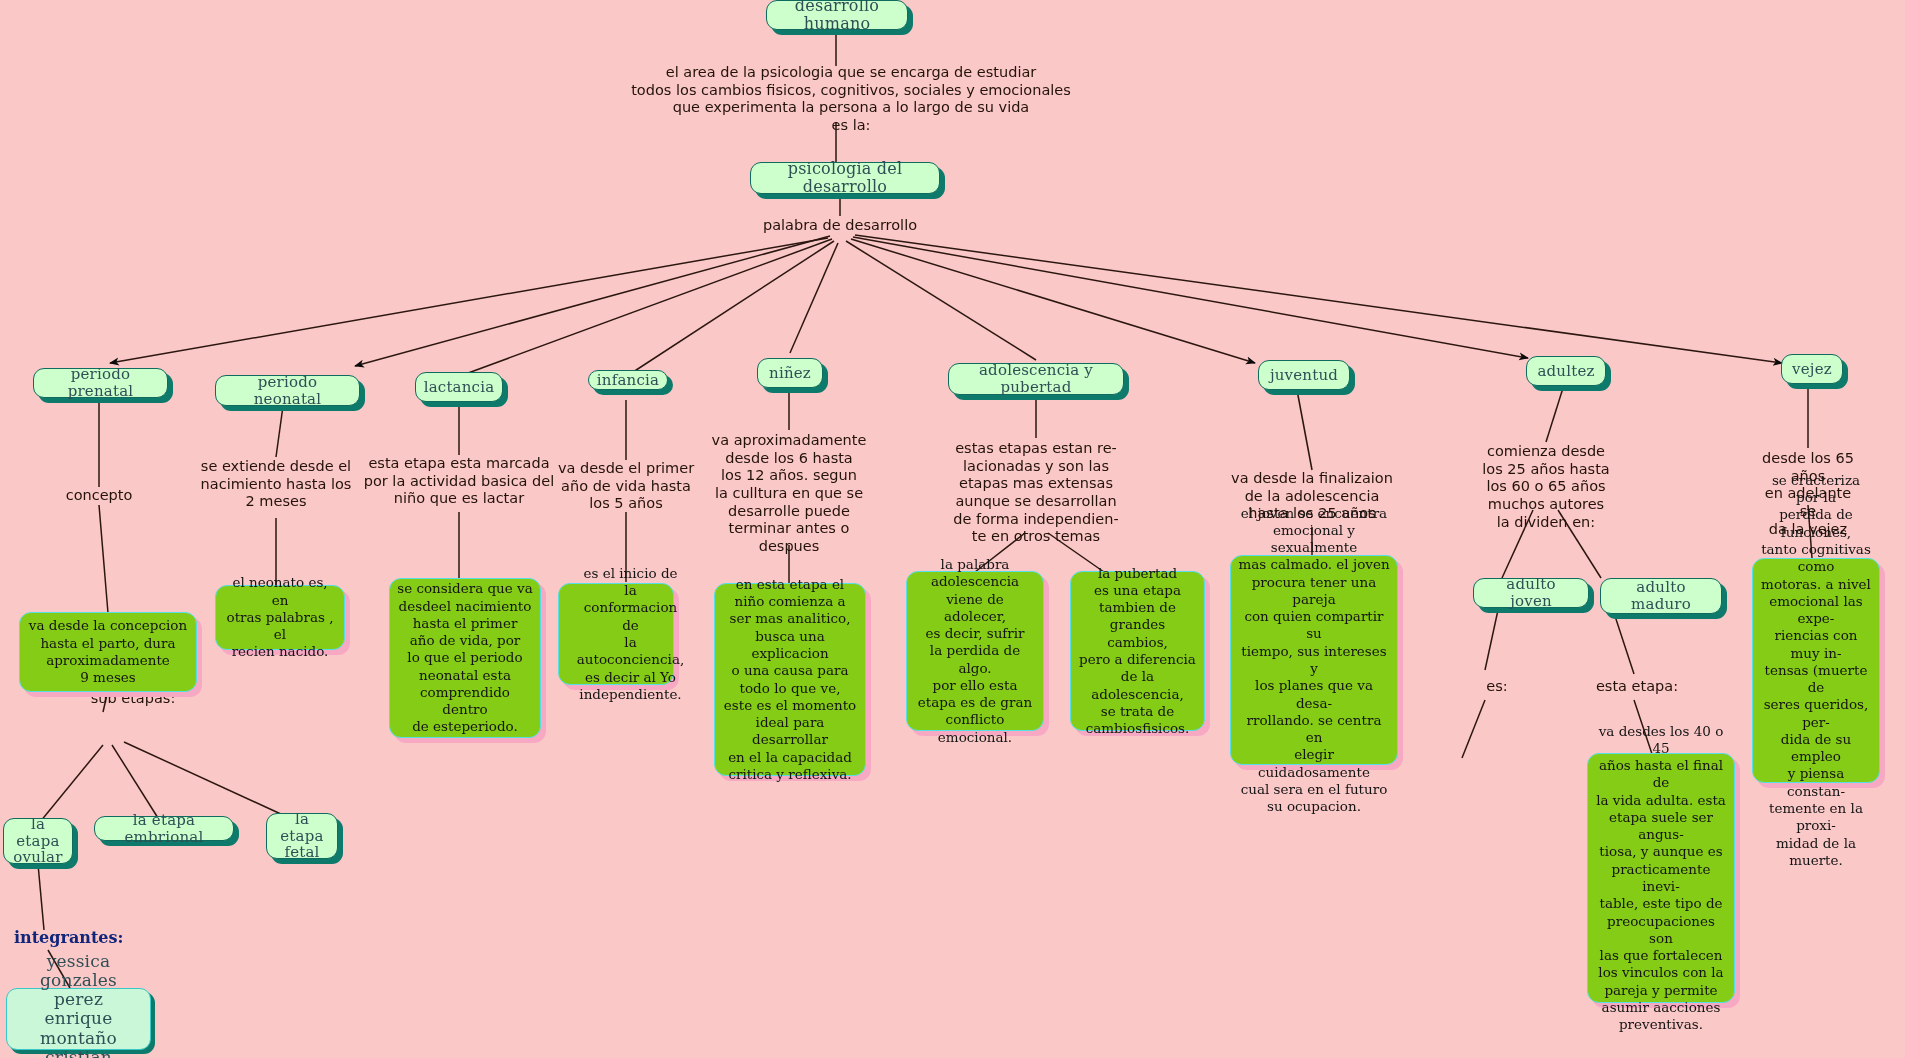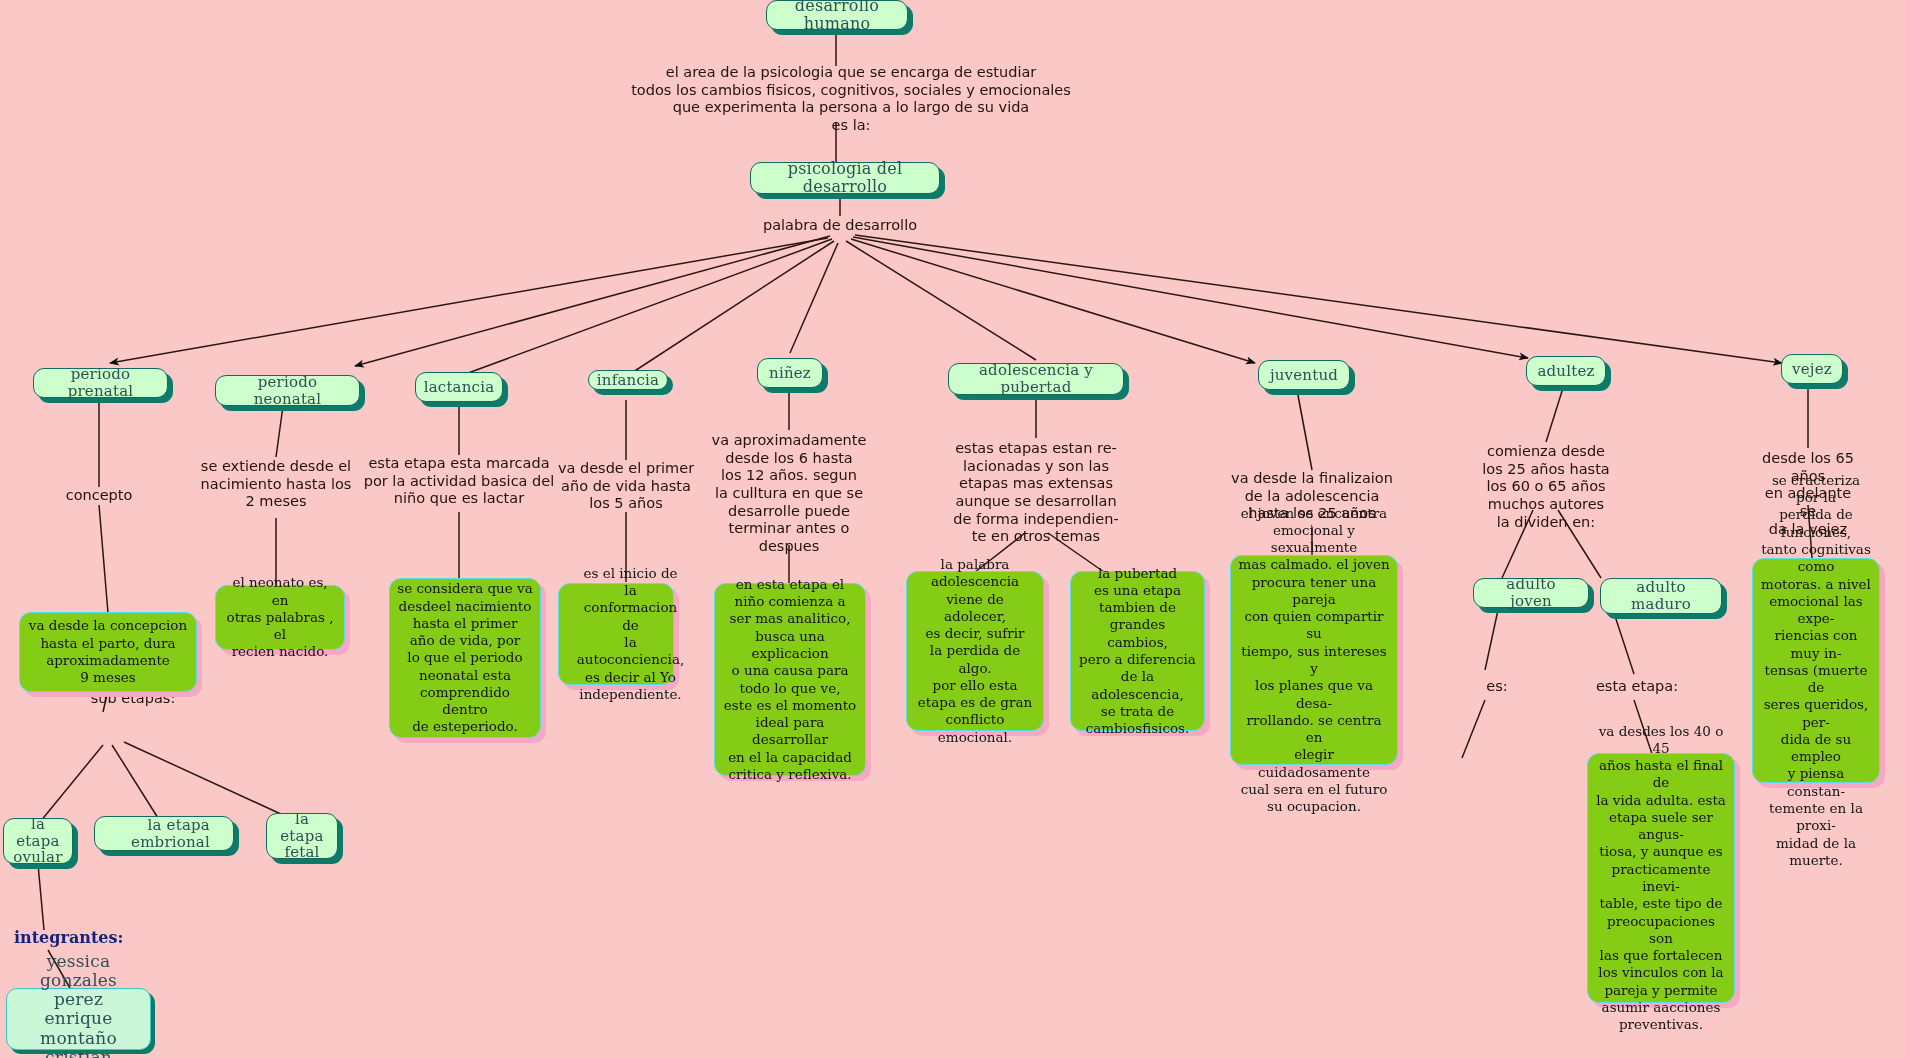--- a/index.html
+++ b/index.html
@@ -163,21 +163,21 @@
 
   <div class="node" style="left:1258px;top:360px;width:92px;height:30px;">juventud</div>
 
   <div class="node" style="left:1526px;top:356px;width:80px;height:30px;">adultez</div>
 
   <div class="node" style="left:1781px;top:354px;width:62px;height:30px;">vejez</div>
 
   <div class="node" style="left:3px;top:818px;width:70px;height:46px;">la etapa
 ovular</div>
 
-  <div class="node" style="left:94px;top:816px;width:140px;height:35px;text-align:right;">la etapa embrional</div>
+  <div class="node" style="left:94px;top:816px;width:140px;height:25px;">la etapa embrional</div>
 
   <div class="node" style="left:266px;top:813px;width:72px;height:46px;">la etapa
 fetal</div>
 
   <div class="node" style="left:1473px;top:578px;width:116px;height:30px;">adulto joven</div>
 
   <div class="node" style="left:1600px;top:578px;width:122px;height:36px;">adulto maduro</div>
 
   <div class="node mint" style="left:6px;top:988px;width:145px;height:62px;font-size:17px;text-align:center;">yessica gonzales perez
 enrique montaño

